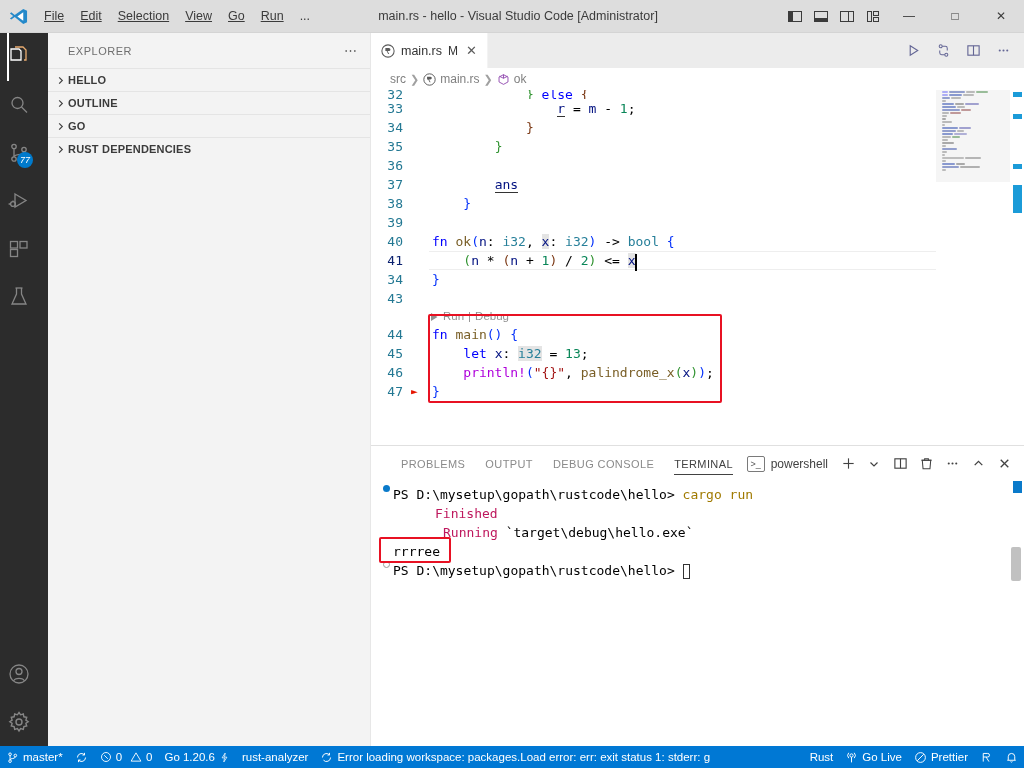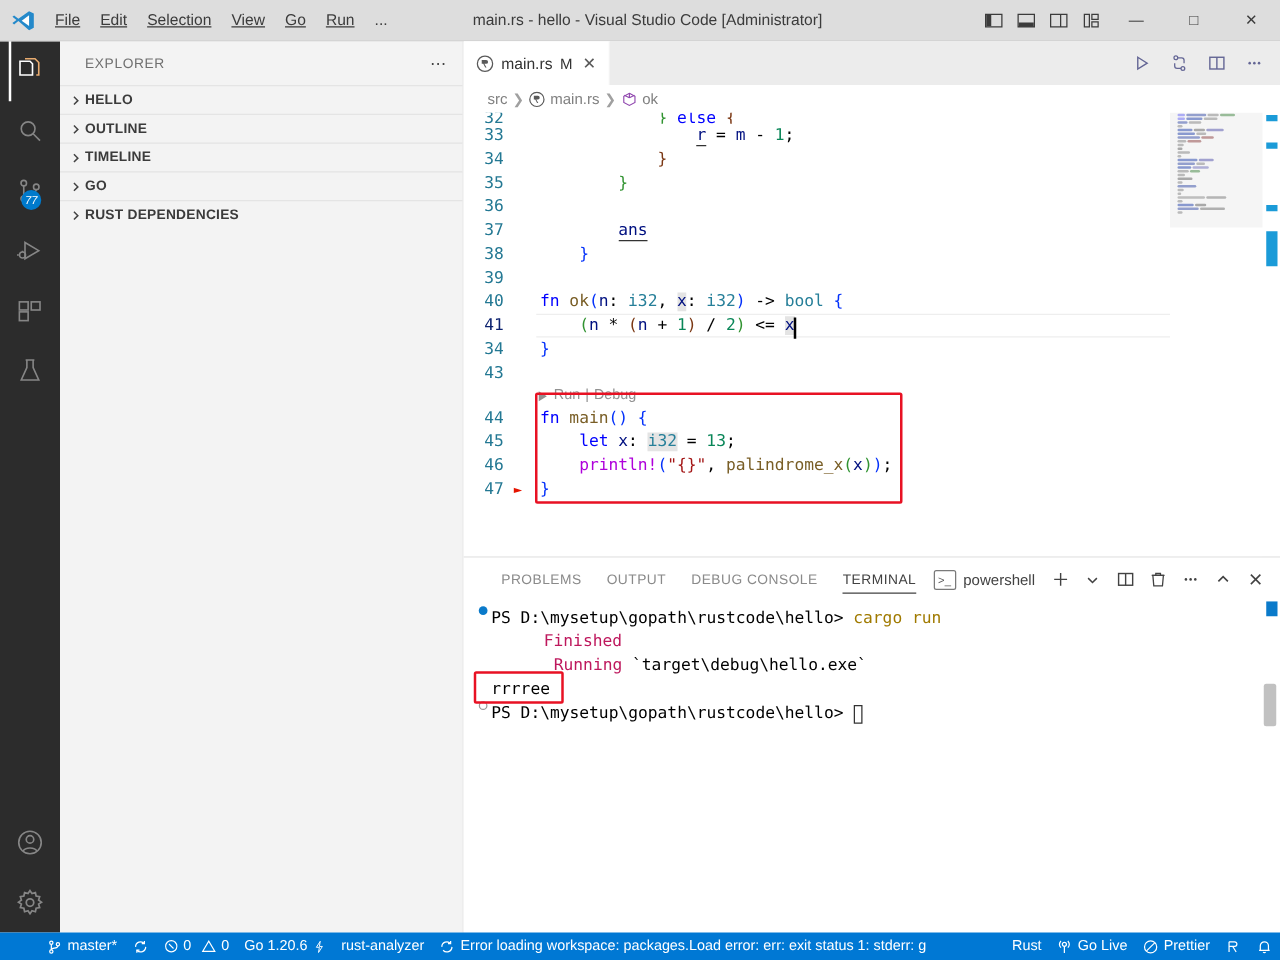--- a/index.html
+++ b/index.html
@@ -46,21 +46,21 @@
 
   
   .body-row { flex: 1; display: flex; min-height: 0; }
 
   
   .activitybar {
     width: 48px; min-width: 48px; background: #2c2c2c;
     display: flex; flex-direction: column; align-items: center;
   }
   .act-item {
-    width: 34px; height: 48px; display: flex; align-items: center; justify-content: center;
+    width: 34px; height: 48px; display: flex; align-items: center; 
     position: relative; color: #868686; font-style: italic;
   }
   .act-item.active { color: #ffffff; }
   .act-item.active::before {
     content: ""; position: absolute; left: 0; top: 0; bottom: 0; width: 2px; background: #ffffff;
   }
   .act-badge {
     position: absolute; right: 8px; bottom: 9px;
     background: #007acc; color: #fff; font-size: 9px;
     border-radius: 9px; min-width: 16px; height: 16px;
@@ -223,21 +223,21 @@
   .tc-yellow { color: #a07a00; }
   .tc-green { color: #be185d; }
   .term-cursor { display: inline-block; width: 7px; height: 15px; border: 1px solid #333; box-sizing: border-box; vertical-align: text-bottom; position: relative; top: 3px;}
   .redbox-term { position: absolute; border: 2px solid #e81123; border-radius: 2px; pointer-events: none; }
   .term-scroll-thumb { position: absolute; right: 3px; width: 10px; background: #c1c1c1; border-radius: 2px;}
   .term-deco { position: absolute; right: 2px; width: 9px; height: 12px; background: #0a7aca; }
 
   
   .statusbar {
     height: 22px; min-height: 22px; background: #0078d4; display: flex; align-items: flex-start;
-    color: #ffffff; font-size: 11.5px; padding-left: 31px;
+    color: #ffffff; font-size: 11.5px;
   }
   .sb-item { display: flex; align-items: center; gap: 4px; padding: 0 6px; height: 100%; }
   .sb-right { margin-left: auto; display: flex; align-items: center; height: 100%; }
   .sb-msg { max-width: 480px; overflow: hidden; white-space: nowrap; }
   svg { display: block; }
 </style>
 </head>
 <body>
 
 <div id="app">
@@ -380,28 +380,20 @@
         </span>
         <span>HELLO</span>
       </div>
       <div class="tree-section">
         <span class="chev">
           <svg width="9" height="9" viewBox="0 0 10 10" fill="none" stroke="currentColor" stroke-width="1.3">
               <path d="M3.5 1.5 L7 5 L3.5 8.5"></path>
             </svg>
         </span>
         <span>OUTLINE</span>
-      </div>
-      <div class="tree-section">
-        <span class="chev">
-          <svg width="9" height="9" viewBox="0 0 10 10" fill="none" stroke="currentColor" stroke-width="1.3">
-              <path d="M3.5 1.5 L7 5 L3.5 8.5"></path>
-            </svg>
-        </span>
-        <span>TIMELINE</span>
       </div>
       <div class="tree-section">
         <span class="chev">
           <svg width="9" height="9" viewBox="0 0 10 10" fill="none" stroke="currentColor" stroke-width="1.3">
               <path d="M3.5 1.5 L7 5 L3.5 8.5"></path>
             </svg>
         </span>
         <span>GO</span>
       </div>
       <div class="tree-section">

